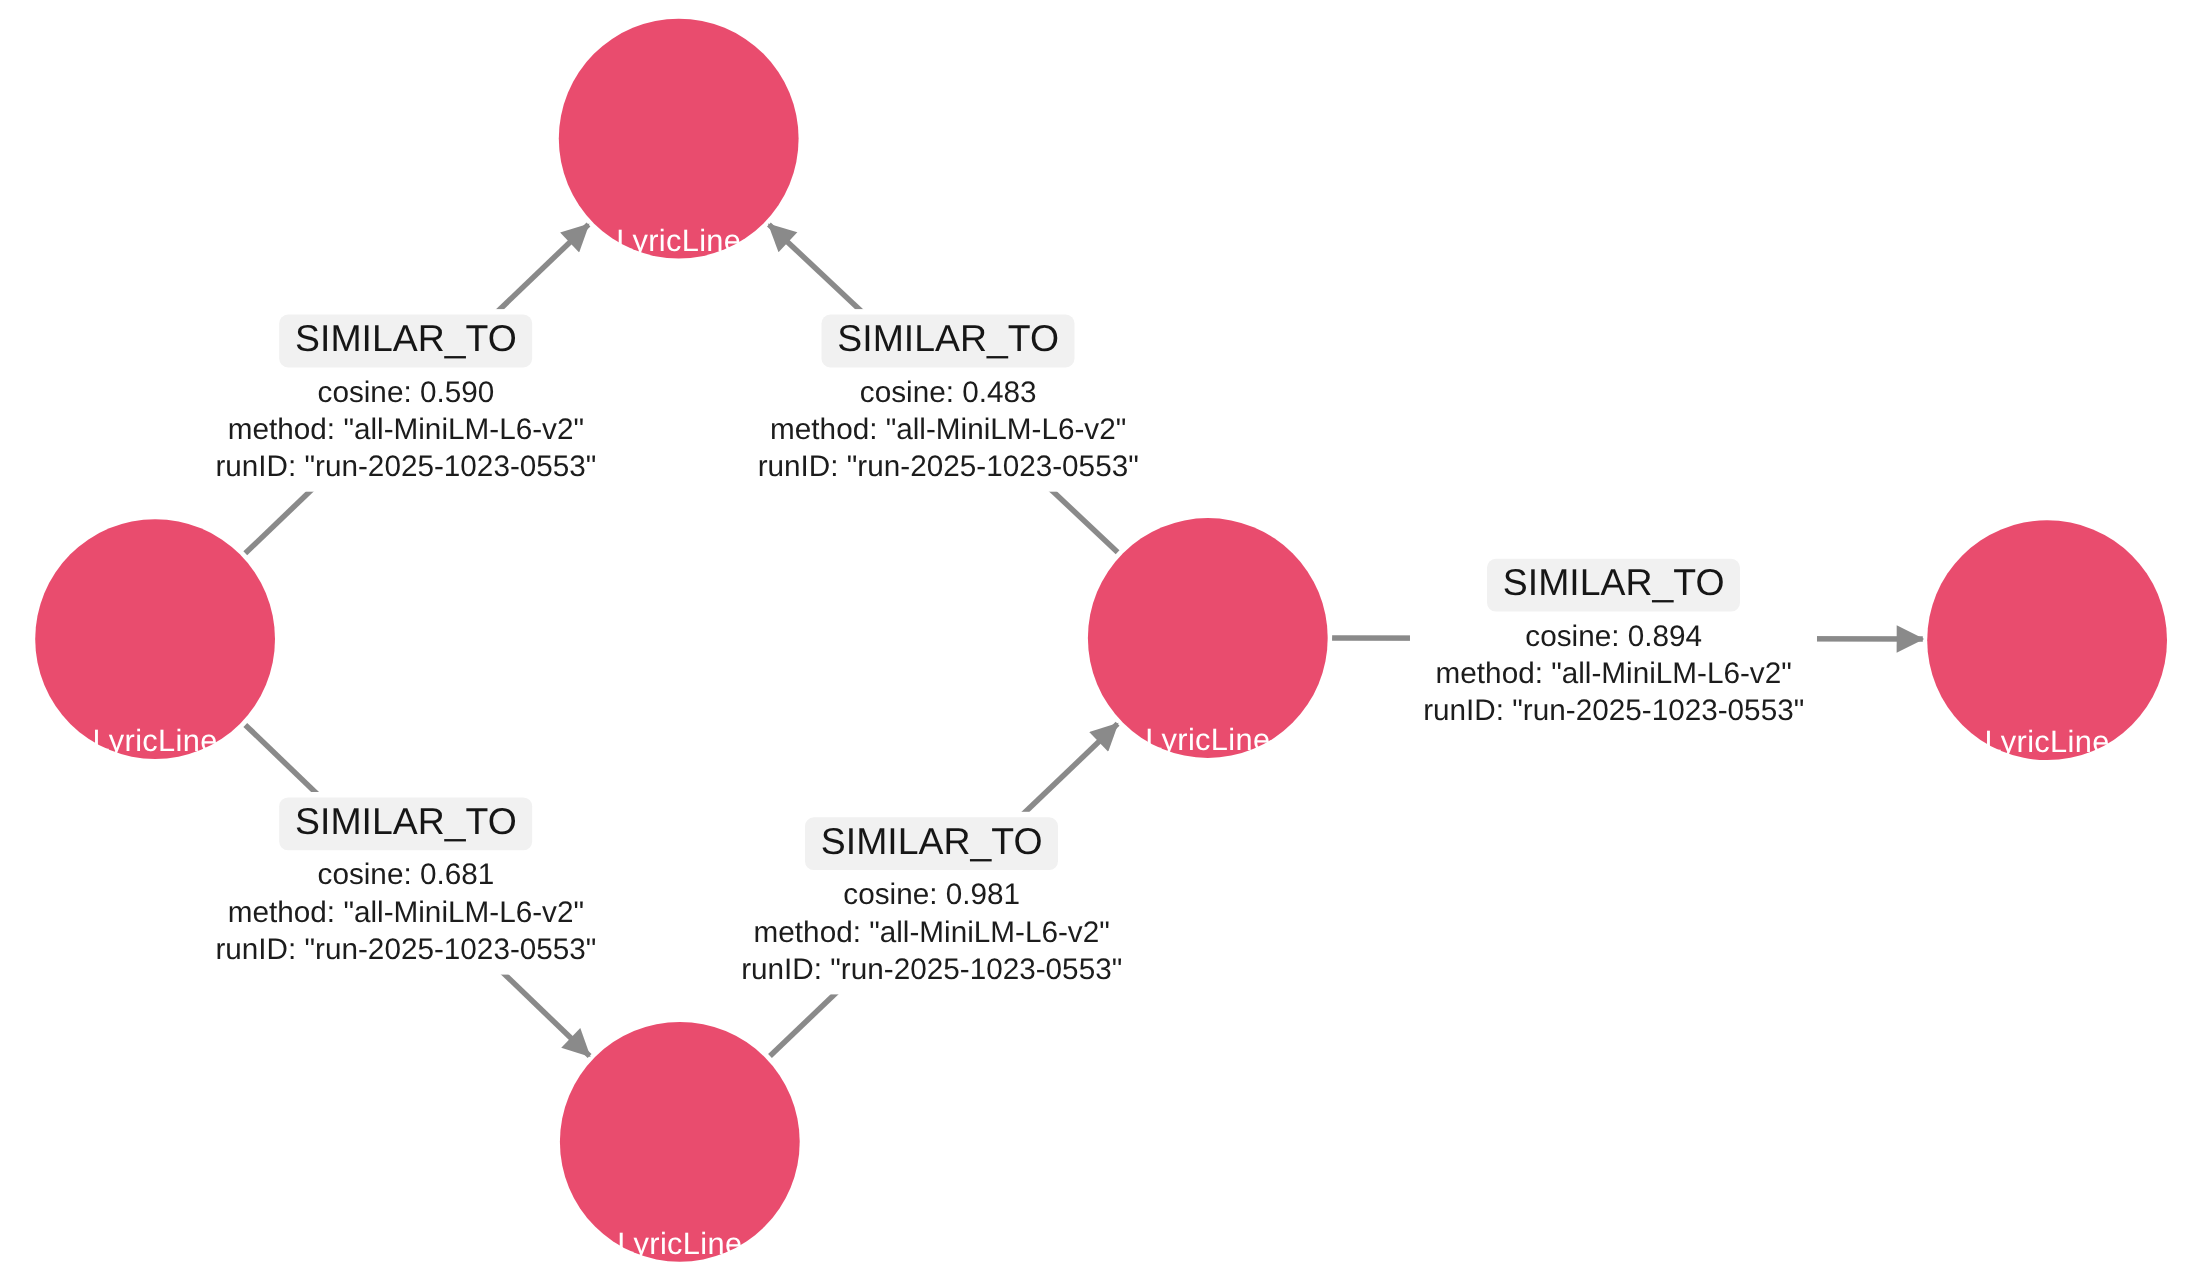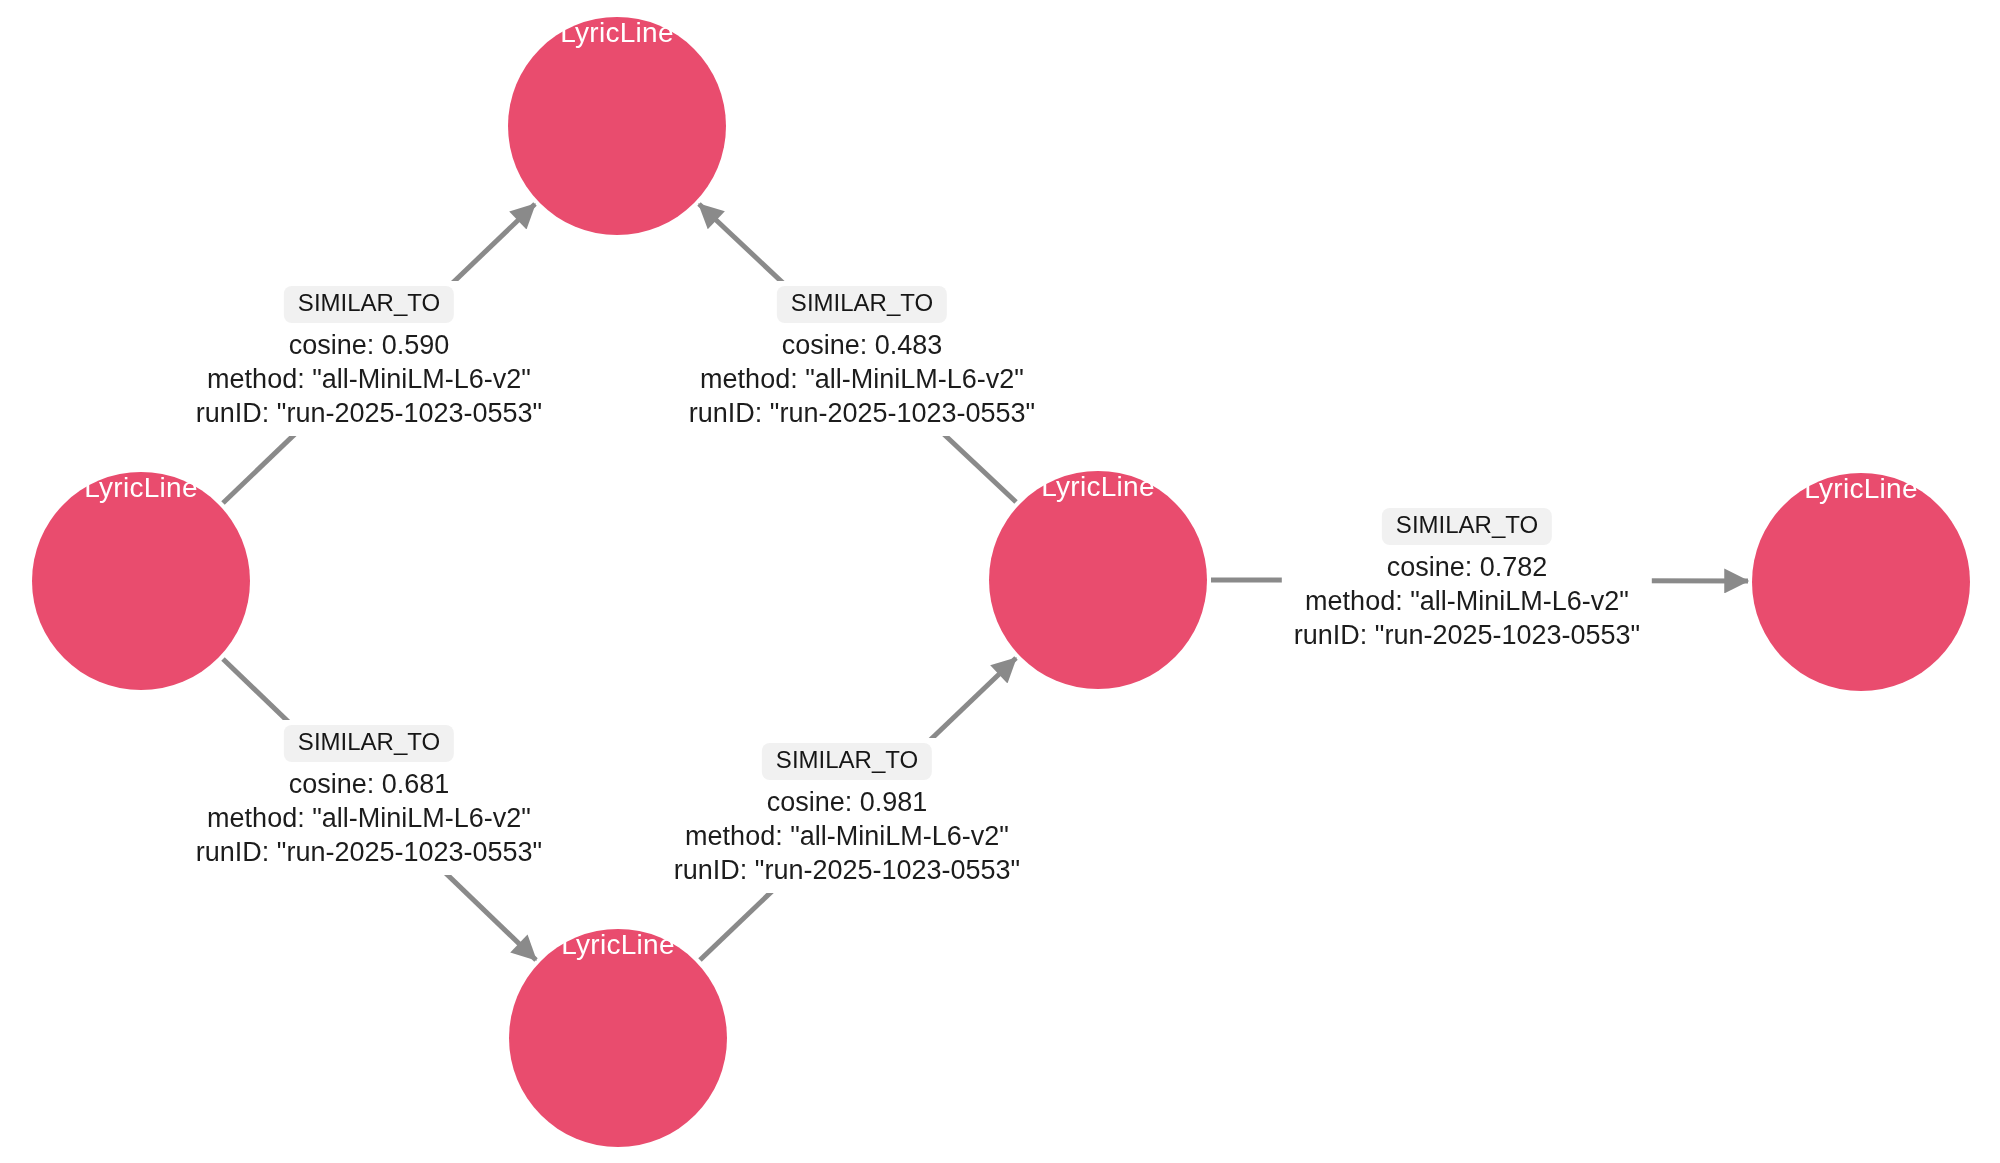--- a/index.html
+++ b/index.html
@@ -20,21 +20,21 @@
     height: 1163px;
   }
 
   .node {
     position: absolute;
     width: 218px;
     height: 218px;
     border-radius: 50%;
     background: #e94c6e;
     display: flex;
-    align-items: flex-start;
+    align-items: flex-end;
     justify-content: center;
     cursor: default;
   }
   .node .node-label {
     color: #ffffff;
     font-size: 28px;
     letter-spacing: 0.3px;
   }
 
   .edge-label {
@@ -43,21 +43,21 @@
     background: #ffffff;
     text-align: center;
     padding: 5px 12px 6px 12px;
     color: #1c1c1c;
   }
   .pill {
     display: inline-block;
     background: #f1f1f1;
     border-radius: 8px;
     padding: 3px 14px 6px 14px;
-    font-size: 24px;
+    font-size: 34px;
     color: #161616;
     white-space: nowrap;
   }
   .prop {
     font-size: 27px;
     line-height: 34px;
     white-space: nowrap;
   }
   .prop.first { margin-top: 5px; }
 </style>
@@ -118,18 +118,18 @@
 
   <div class="edge-label" style="left:847px; top:738px;">
     <div><span class="pill">SIMILAR_TO</span></div>
     <div class="prop first">cosine: 0.981</div>
     <div class="prop">method: "all-MiniLM-L6-v2"</div>
     <div class="prop">runID: "run-2025-1023-0553"</div>
   </div>
 
   <div class="edge-label" style="left:1467px; top:503px;">
     <div><span class="pill">SIMILAR_TO</span></div>
-    <div class="prop first">cosine: 0.782</div>
+    <div class="prop first">cosine: 0.894</div>
     <div class="prop">method: "all-MiniLM-L6-v2"</div>
     <div class="prop">runID: "run-2025-1023-0553"</div>
   </div>
 
 </div>
 
 </body></html>

